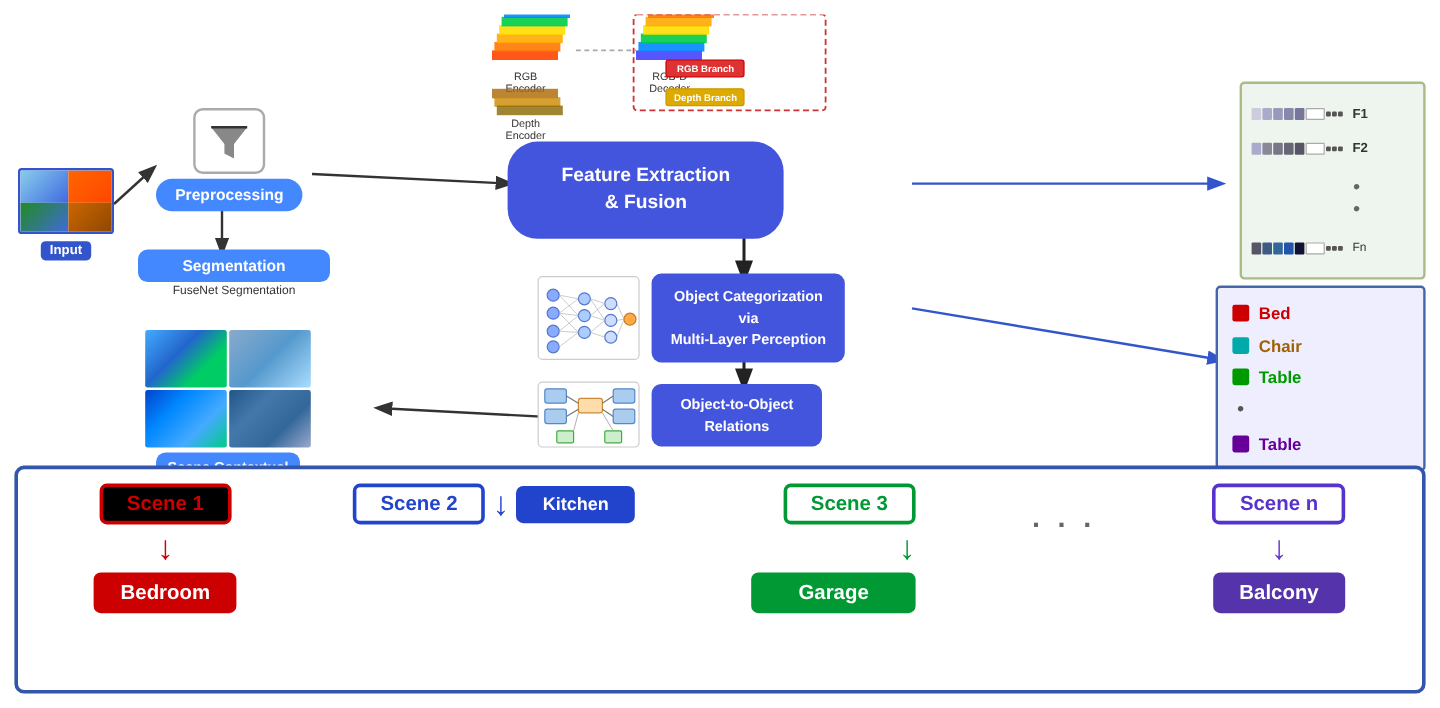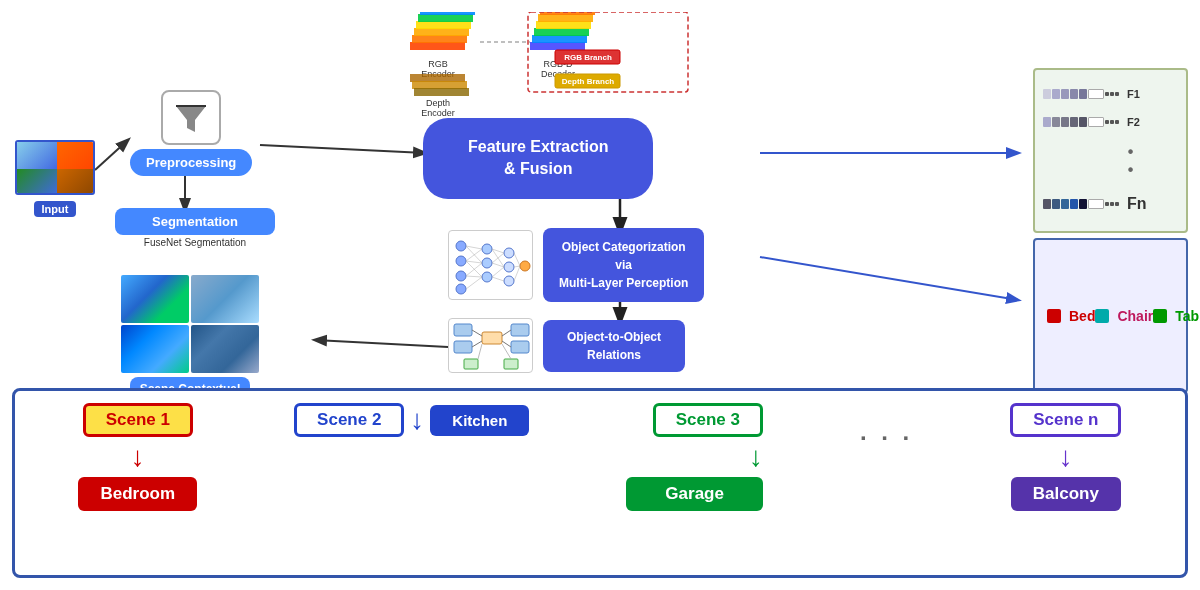--- a/index.html
+++ b/index.html
@@ -384,49 +384,49 @@
         <div style="width:8px;height:10px;background:#555566;border-radius:1px;"></div>
         <div style="width:8px;height:10px;background:#3d5a80;border-radius:1px;"></div>
         <div style="width:8px;height:10px;background:#336699;border-radius:1px;"></div>
         <div style="width:8px;height:10px;background:#2255aa;border-radius:1px;"></div>
         <div style="width:8px;height:10px;background:#111133;border-radius:1px;"></div>
         <div style="width:16px;height:10px;background:white;border:1px solid #aaa;border-radius:1px;"></div>
         <div style="width:4px;height:4px;background:#555;border-radius:1px;"></div>
         <div style="width:4px;height:4px;background:#555;border-radius:1px;"></div>
         <div style="width:4px;height:4px;background:#555;border-radius:1px;"></div>
       </div>
-      <span class="strip-label" style="font-size:16px;font-weight:bold;color:#333;">Fn</span>
-    </div>
-  </div>
-
-  <div class="categories-panel" style="position:absolute;right:2px;top:228px;width:155px;height:155px;border:2px solid #4466aa;background:#eeeeff;border-radius:4px;padding:8px 12px;display:flex;flex-direction:row;justify-content:space-around;">
+      <span class="strip-label" style="font-size:10px;font-weight:normal;color:#333;">Fn</span>
+    </div>
+  </div>
+
+  <div class="categories-panel" style="position:absolute;right:2px;top:228px;width:175px;height:155px;border:2px solid #4466aa;background:#eeeeff;border-radius:4px;padding:8px 12px;display:flex;flex-direction:column;justify-content:space-around;">
     <div class="cat-row" style="display:flex;align-items:center;gap:8px;">
       <div class="cat-dot" style="width:14px;height:14px;border-radius:2px;background:#cc0000;flex-shrink:0;"></div>
       <span style="font-size:14px;font-weight:bold;color:#cc0000;">Bed</span>
     </div>
     <div class="cat-row" style="display:flex;align-items:center;gap:8px;">
       <div class="cat-dot" style="width:14px;height:14px;border-radius:2px;background:#00aaaa;flex-shrink:0;"></div>
-      <span style="font-size:14px;font-weight:bold;color:#be185d;">Chair</span>
+      <span style="font-size:14px;font-weight:bold;color:#a16207;">Chair</span>
     </div>
     <div class="cat-row" style="display:flex;align-items:center;gap:8px;">
       <div class="cat-dot" style="width:14px;height:14px;border-radius:2px;background:#009900;flex-shrink:0;"></div>
       <span style="font-size:14px;font-weight:bold;color:#009900;">Table</span>
     </div>
     <div style="font-size:16px;font-weight:bold;color:#555;padding-left:4px;">•</div>
     <div class="cat-row" style="display:flex;align-items:center;gap:8px;">
       <div class="cat-dot" style="width:14px;height:14px;border-radius:2px;background:#660099;flex-shrink:0;"></div>
       <span style="font-size:14px;font-weight:bold;color:#660099;">Table</span>
     </div>
   </div>
 
   <div style="position:absolute;bottom:2px;left:2px;width:1176px;height:190px;border:3px solid #3355aa;border-radius:8px;background:white;padding:12px 15px;">
     <div style="display:flex;align-items:flex-start;justify-content:space-around;height:100%;">
 
       <div style="display:flex;flex-direction:column;align-items:center;gap:6px;">
-        <div style="border:3px solid #cc0000;border-radius:6px;padding:4px 20px;font-weight:bold;font-size:17px;color:#cc0000;background:#fde047;">Scene 1</div>
+        <div style="border:3px solid #cc0000;border-radius:6px;padding:4px 20px;font-weight:bold;font-size:17px;color:#cc0000;background:#000000;">Scene 1</div>
         <div style="color:#cc0000;font-size:28px;font-weight:bold;line-height:1;">↓</div>
         <div style="background:#cc0000;color:white;border-radius:6px;padding:7px 22px;font-weight:bold;font-size:17px;">Bedroom</div>
       </div>
 
       <div style="display:flex;align-items:center;gap:6px;">
         <div style="border:3px solid #2244cc;border-radius:6px;padding:4px 20px;font-weight:bold;font-size:17px;color:#2244cc;background:white;">Scene 2</div>
         <div style="color:#2244cc;font-size:28px;font-weight:bold;line-height:1;">↓</div>
         <div style="background:#2244cc;color:white;border-radius:6px;padding:7px 22px;font-weight:bold;font-size:15px;">Kitchen</div>
       </div>
 

